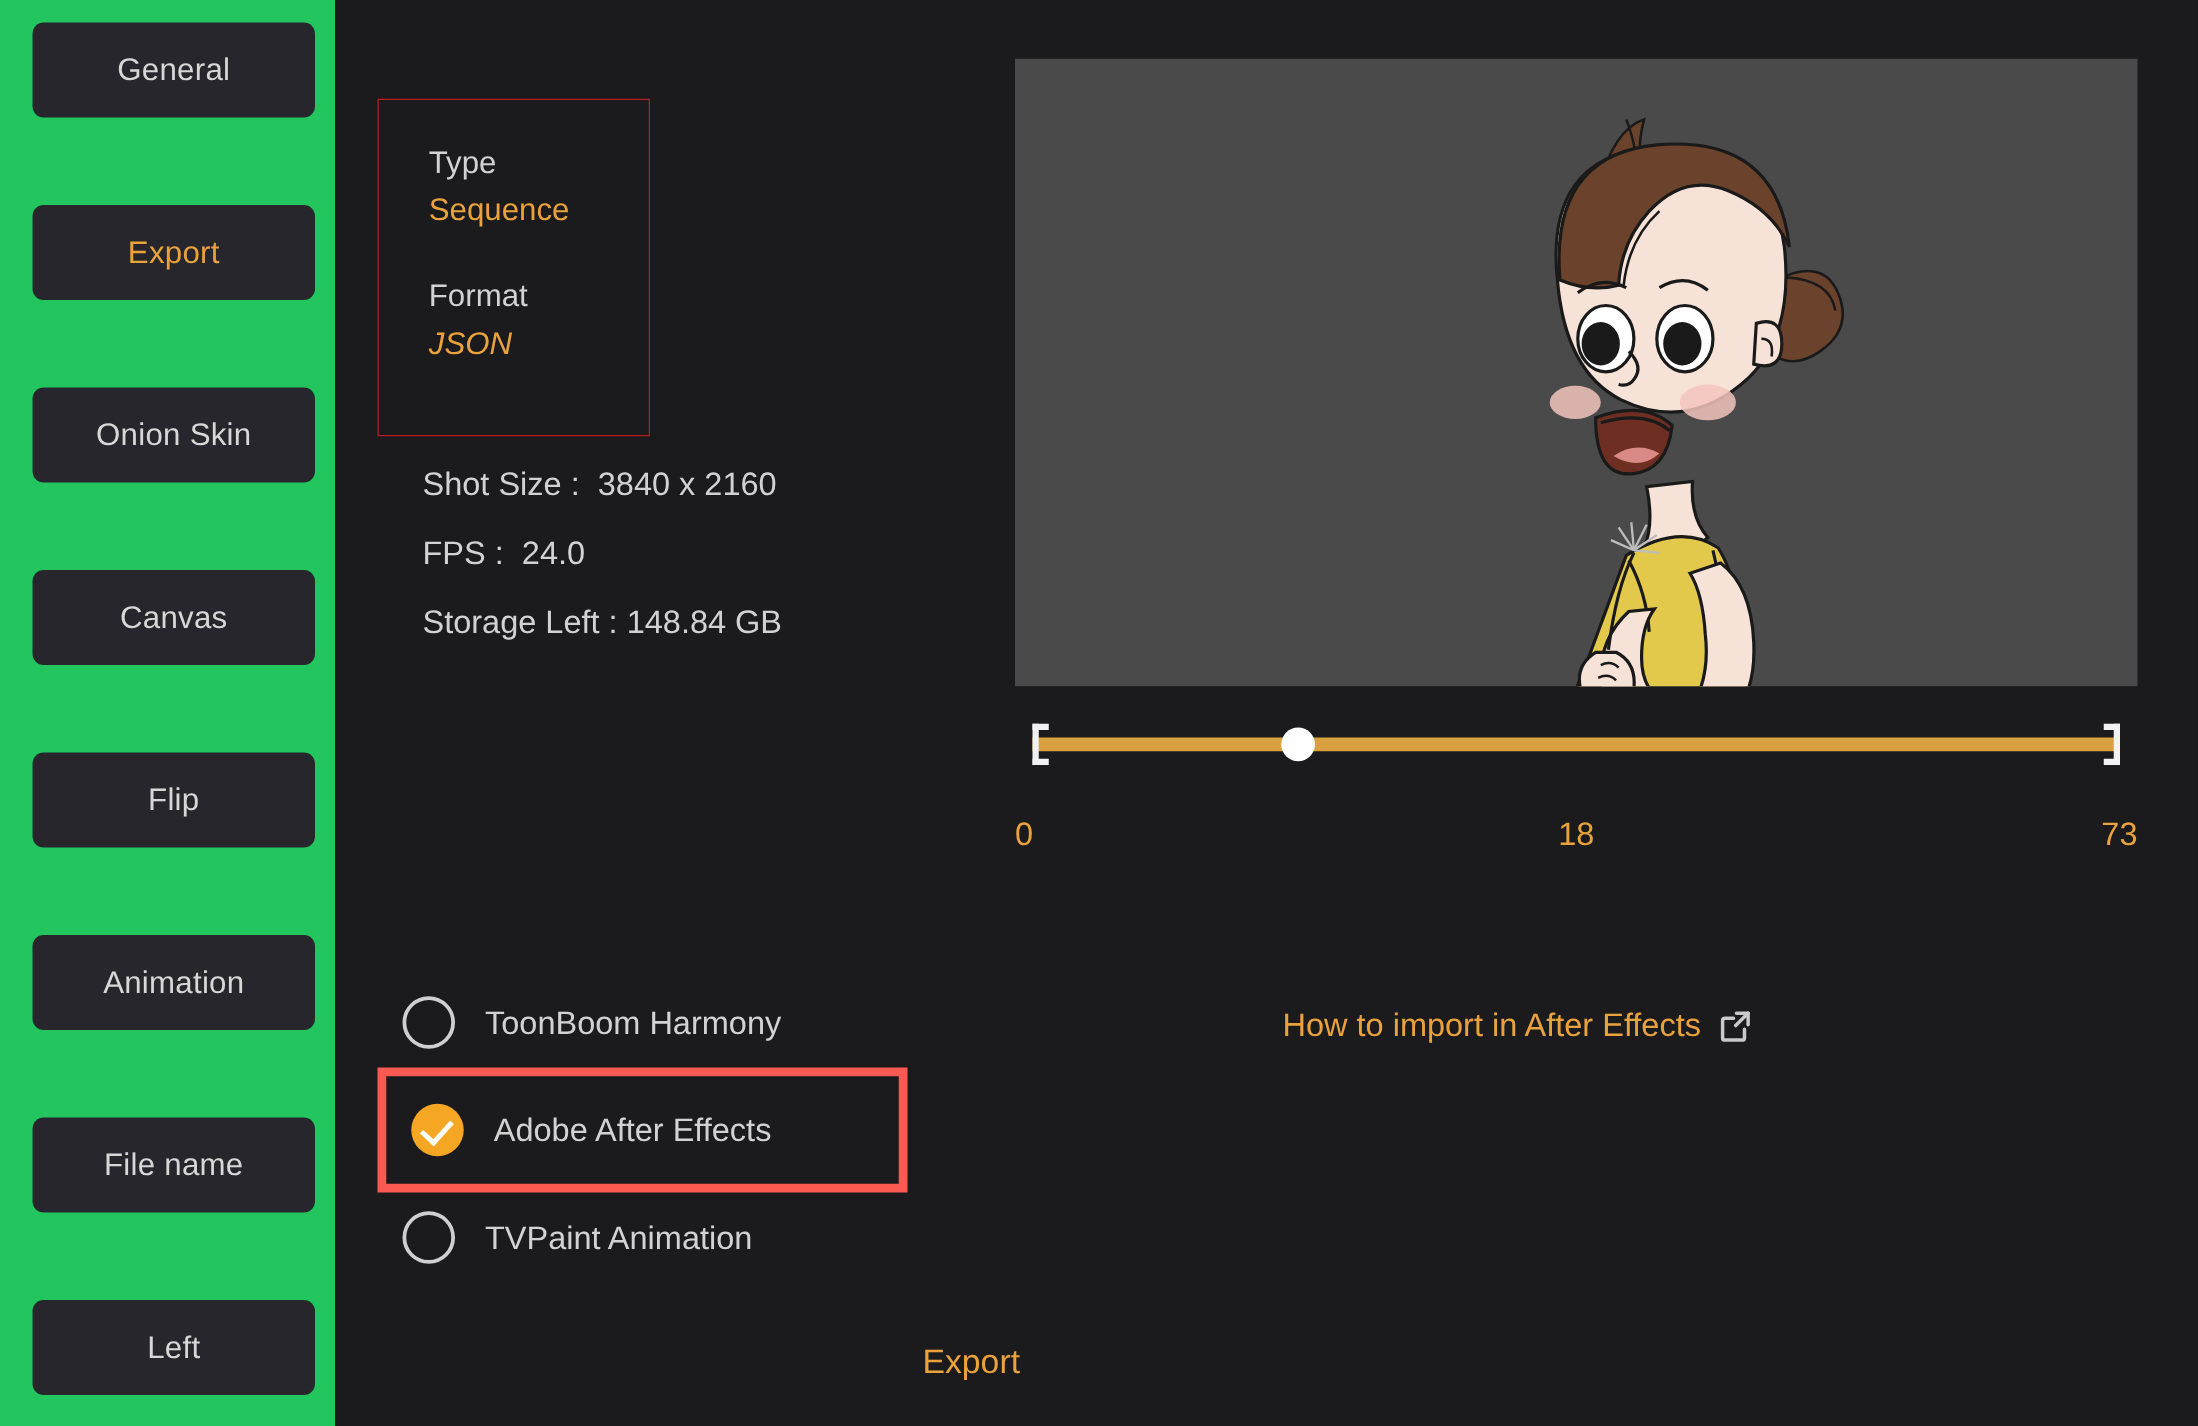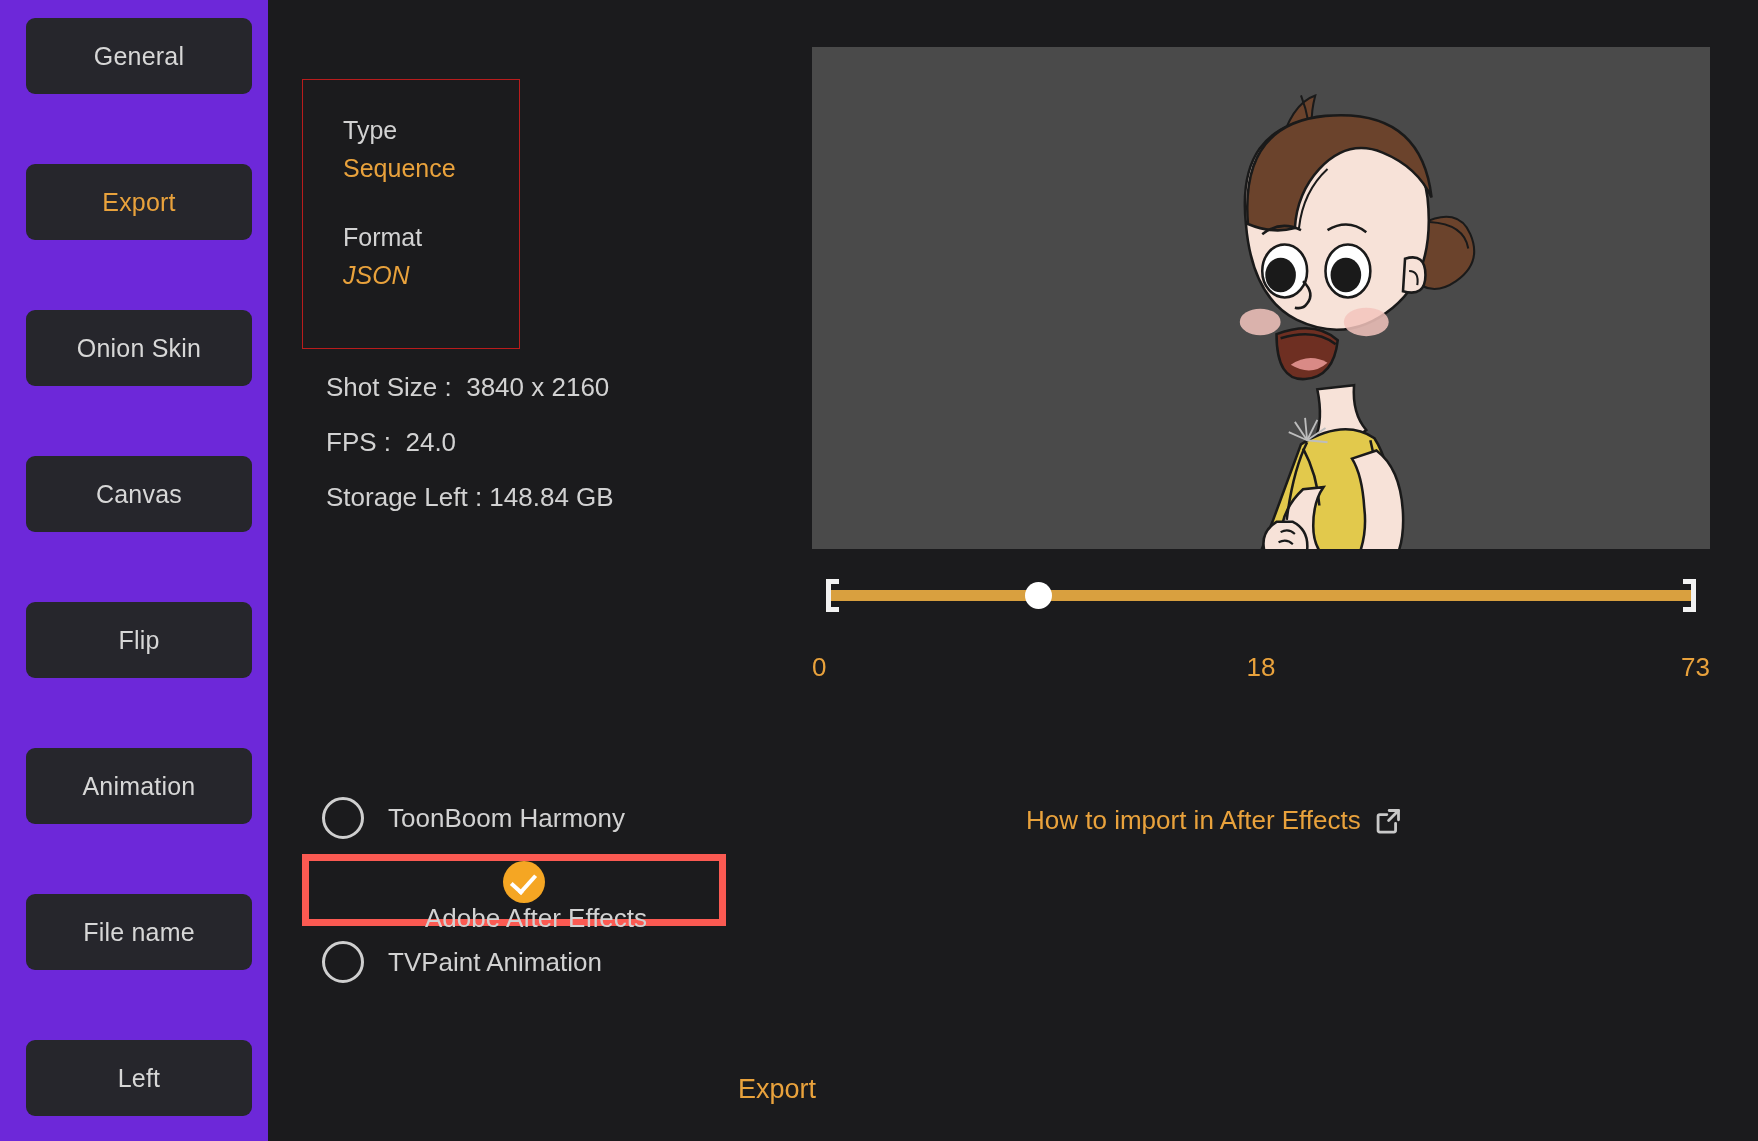--- a/index.html
+++ b/index.html
@@ -16,21 +16,21 @@
     position: relative;
   }
 
   
   #sidebar {
     position: absolute;
     left: 0;
     top: 0;
     width: 268px;
     height: 1141px;
-    background: #6d28d9;
+    background: #22c55e;
     box-sizing: border-box;
   }
   .side-btn {
     position: absolute;
     left: 26px;
     width: 226px;
     height: 76px;
     background: #26262c;
     border-radius: 9px;
     display: flex;
@@ -76,21 +76,21 @@
   .field-value {
     font-size: 25px;
     color: #e9a23c;
     line-height: 1.0;
     margin: 4px 0 44px 0;
   }
   .field-value.last { margin-bottom: 0; font-style: italic; }
 
   #info-list {
     position: absolute;
-    left: 58px;
+    left: 70px;
     top: 372px;
     font-size: 26px;
     color: #d2d2d2;
   }
   .info-row { margin-bottom: 24px; white-space: pre; }
   .info-row:last-child { margin-bottom: 0; }
 
   
   #radio-group {
     position: absolute;
@@ -102,24 +102,23 @@
     position: relative;
     height: 68px;
     display: flex;
     align-items: center;
     padding-left: 20px;
     box-sizing: border-box;
     text-align: right;
   }
   .radio-row.boxed {
     border: 7px solid #fb5a52;
-    height: 72px;
+    height: 100px;
     margin: 2px 0;
     width: 424px;
-    flex-direction: column;
   }
   .radio-mark {
     width: 42px;
     height: 42px;
     border-radius: 50%;
     box-sizing: border-box;
     flex: 0 0 auto;
     display: block;
   }
   .radio-mark.off {

